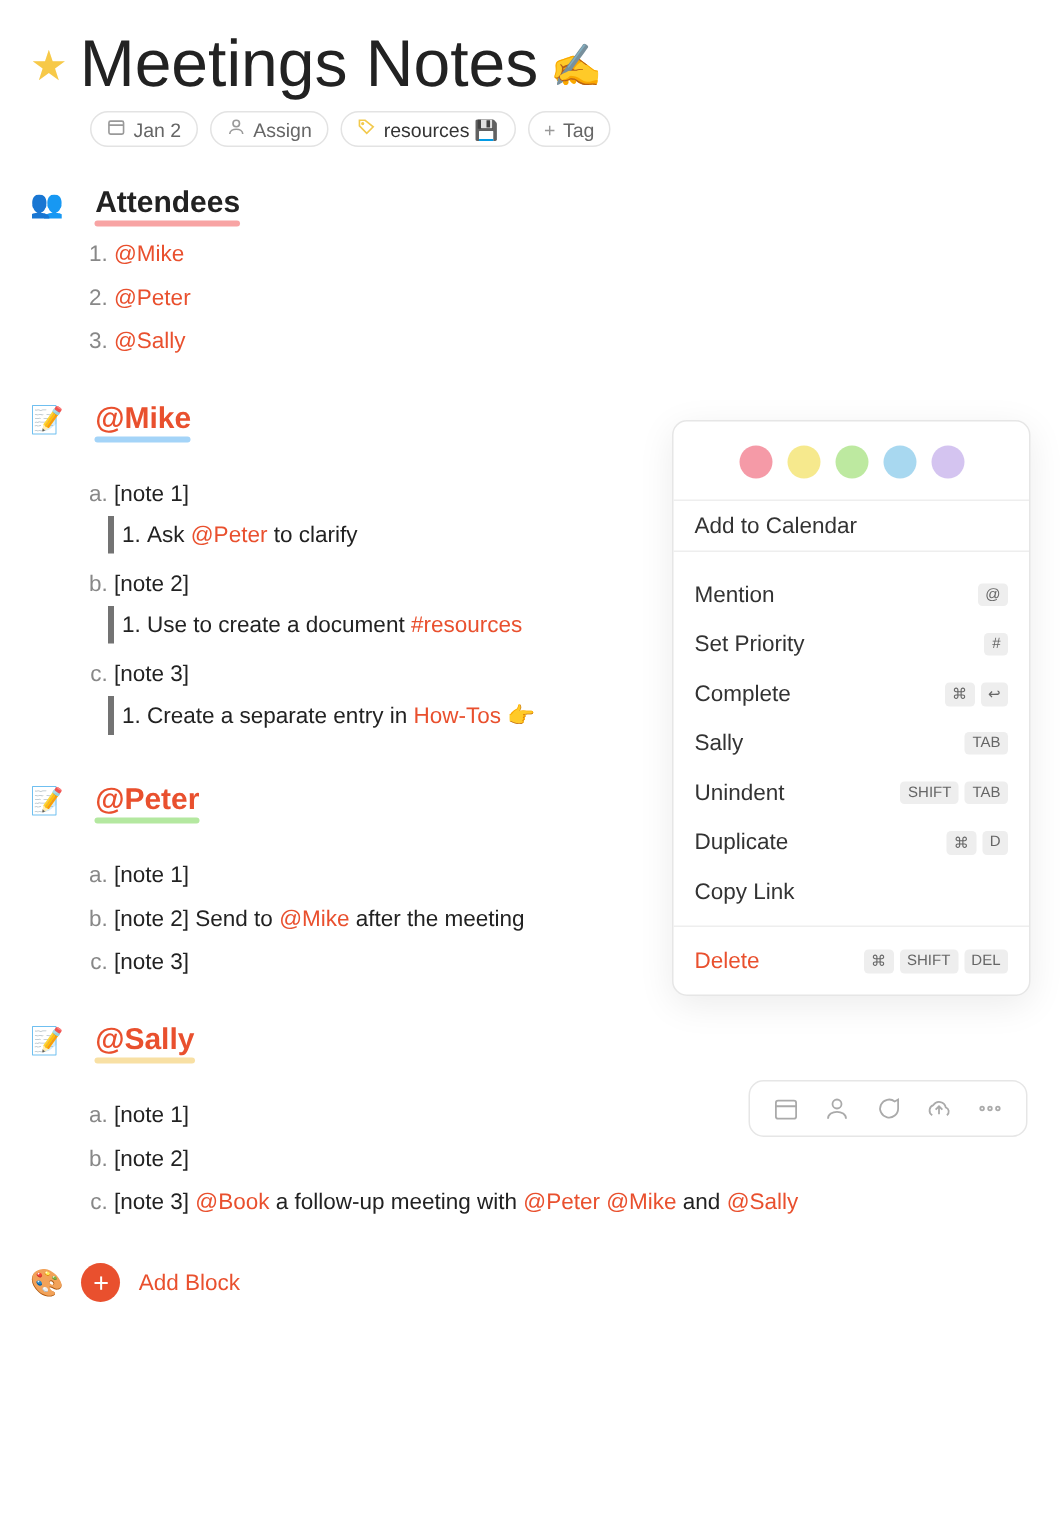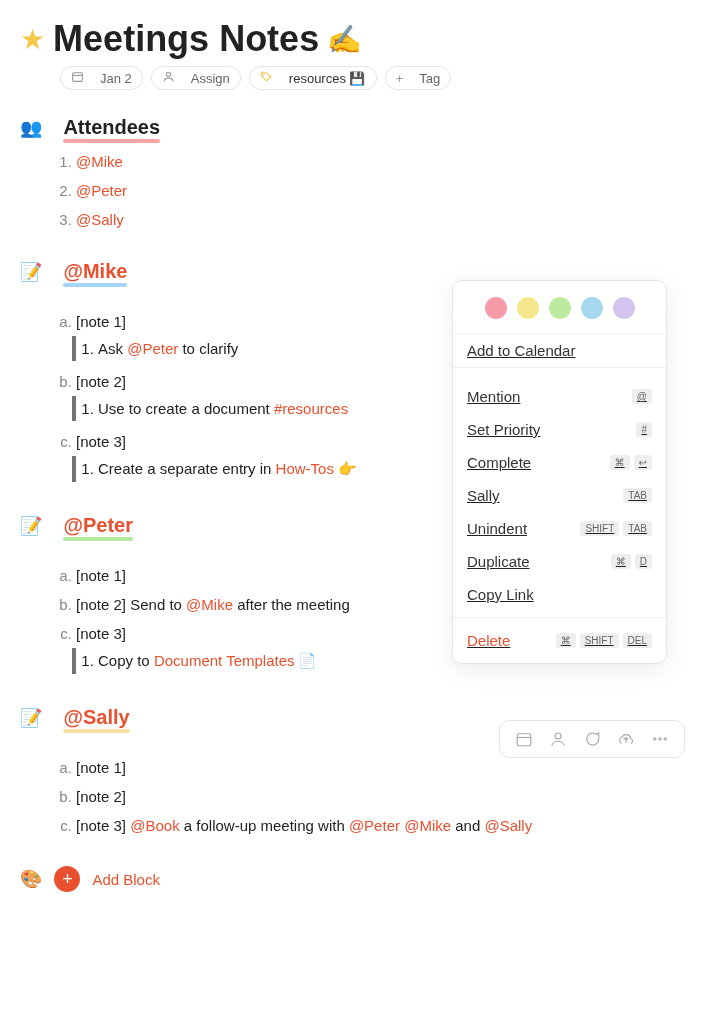--- a/index.html
+++ b/index.html
@@ -6,25 +6,25 @@
   body {
     font-family: -apple-system, BlinkMacSystemFont, "Segoe UI", Helvetica, Arial, sans-serif;
     background: #fff;
     color: #222;
     width: 707px;
     padding: 18px 20px 20px 20px;
     position: relative;
   }
   .title-row { display: flex; align-items: center; gap: 8px; margin-bottom: 6px; }
   .star { font-size: 28px; color: #f7c948; }
-  .page-title { font-size: 36px; font-weight: 700; }
+  .page-title { font-size: 44px; font-weight: 400; }
   .title-emoji { font-size: 28px; }
   .meta-row { display: flex; gap: 8px; margin-left: 40px; margin-bottom: 26px; }
   .pill {
-    display: inline-flex; align-items: center; gap: 16px;
+    display: inline-flex; align-items: center; gap: 5px;
     border: 1px solid #e3e3e3; border-radius: 14px;
     padding: 3px 10px; font-size: 13px; color: #666;
     background: #fff; cursor: pointer;
   }
   .pill-icon { font-size: 13px; color: #999; }
   .pill.tag-resources { color: #333; }
   .tag-icon-y { color: #f2c94c; }
   .section { margin-bottom: 26px; }
   .section-header { display: flex; align-items: center; gap: 8px; margin-bottom: 2px; position: relative; }
   .section-icon { font-size: 18px; }
@@ -38,25 +38,24 @@
   .link { color: #e9502e; }
   .hashtag { color: #e9502e; }
   ol.num { list-style: decimal; padding-left: 56px; margin-top: 8px; }
   ol.num > li { padding: 6px 0; font-size: 15px; }
   ol.alpha { list-style: lower-alpha; padding-left: 56px; margin-top: 24px; }
   ol.alpha > li { padding: 6px 0; font-size: 15px; }
   ol.alpha > li::marker, ol.num > li::marker { color: #888; }
   ol.sub { list-style: decimal; padding-left: 28px; margin-top: 6px; border-left: 4px solid #737373; margin-left: -4px; padding-left: 22px; }
   ol.sub > li { padding: 4px 0; font-size: 15px; }
   .popup {
-    position: absolute; right: 40px; top: 280px; width: 215px;
+    position: absolute; right: 20px; top: 280px; width: 239px;
     background: #fff; border: 1px solid #e6e6e6; border-radius: 10px;
     box-shadow: 0 6px 24px rgba(0,0,0,0.08);
     font-size: 15px;
-    text-decoration: underline;
   }
   .popup-divider { border-top: 1px solid #eee; }
   .color-row { display: flex; gap: 10px; justify-content: center; padding: 16px 14px 14px 14px; }
   .color-dot { width: 22px; height: 22px; border-radius: 50%; cursor: pointer; }
   .c1 { background: #f59aa7; }
   .c2 { background: #f6e98d; }
   .c3 { background: #bde9a0; }
   .c4 { background: #a8d8f0; }
   .c5 { background: #d4c4f0; }
   .menu-item { display: flex; align-items: center; justify-content: space-between; padding: 8px 14px; cursor: pointer; color: #333; }
@@ -181,26 +180,20 @@
       <span class="underline u-green"></span>
     </span>
   </div>
   <ol class="alpha">
     <li><span>[note 1]</span></li>
     <li>
       <span>[note 2] Send to </span><span class="mention">@Mike</span><span> after the meeting</span>
     </li>
     <li>
       <span>[note 3]</span>
-      <ol class="sub">
-        <li>
-          <span>Copy to </span><span class="link">Document Templates</span>
-          <span class="point-emoji">📄</span>
-        </li>
-      </ol>
     </li>
   </ol>
 </div>
 
 <div class="section">
   <div class="section-header">
     <span class="section-icon">📝</span>
     <span class="section-title mention">
       <span>@Sally</span>
       <span class="underline u-yellow"></span>

